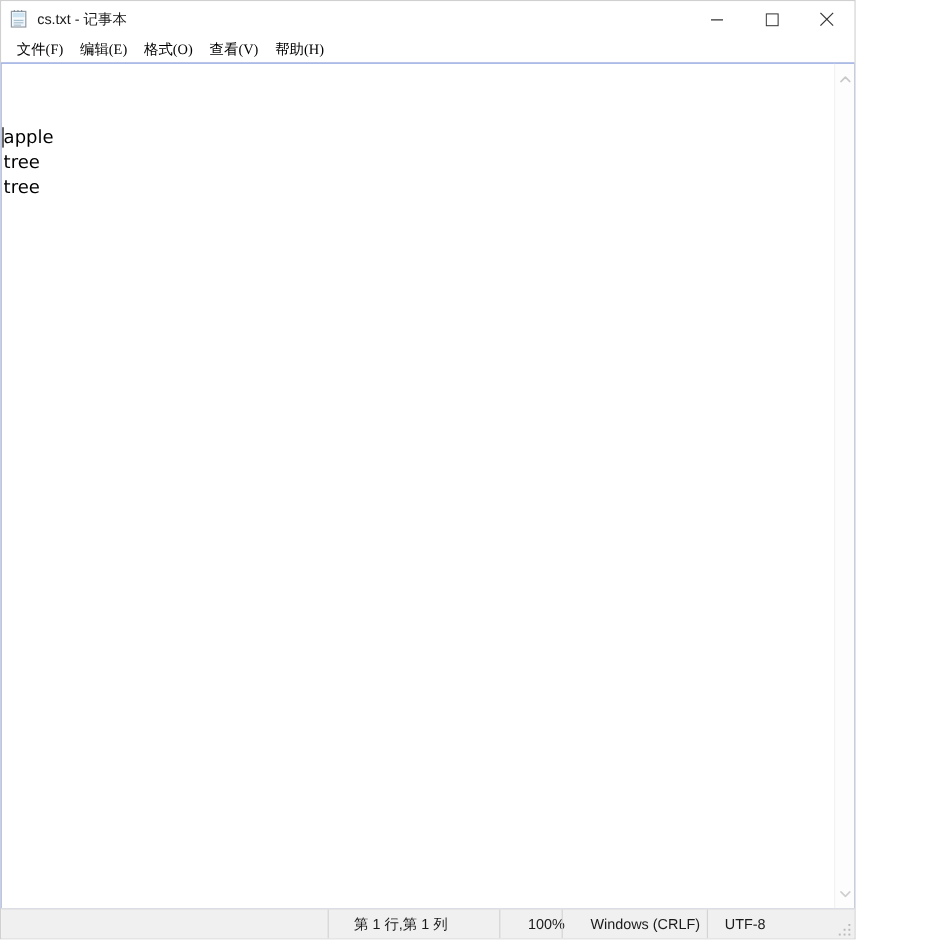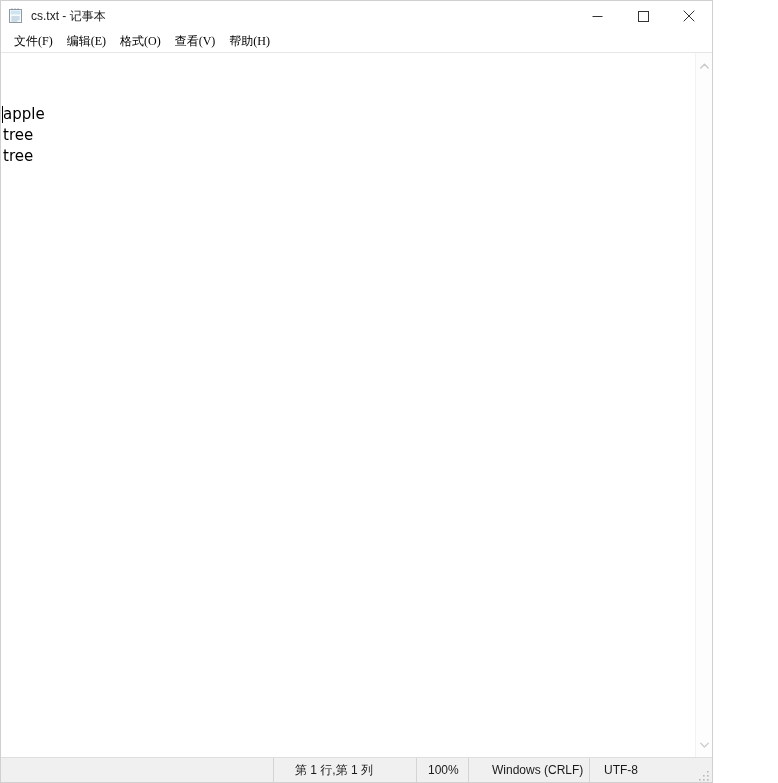--- a/index.html
+++ b/index.html
@@ -182,21 +182,21 @@
     display: flex;
     align-items: center;
     border-left: 1px solid #d4d4d4;
     font-size: 12px;
     color: #1a1a1a;
     white-space: nowrap;
     box-sizing: border-box;
     font-family: "Liberation Sans", "DejaVu Sans", sans-serif;
   }
   .cell-pos   { width: 143px; padding-left: 21px; }
-  .cell-zoom  { width: 52px;  padding-left: 11px; }
+  .cell-zoom  { width: 52px;  padding-left: 23px; }
   .cell-eol   { width: 121px; padding-left: 23px; }
   .cell-enc   { width: 123px; padding-left: 14px; }
   .resize-grip {
     position: absolute;
     right: 2px;
     bottom: 2px;
     width: 12px;
     height: 12px;
   }
 </style>

